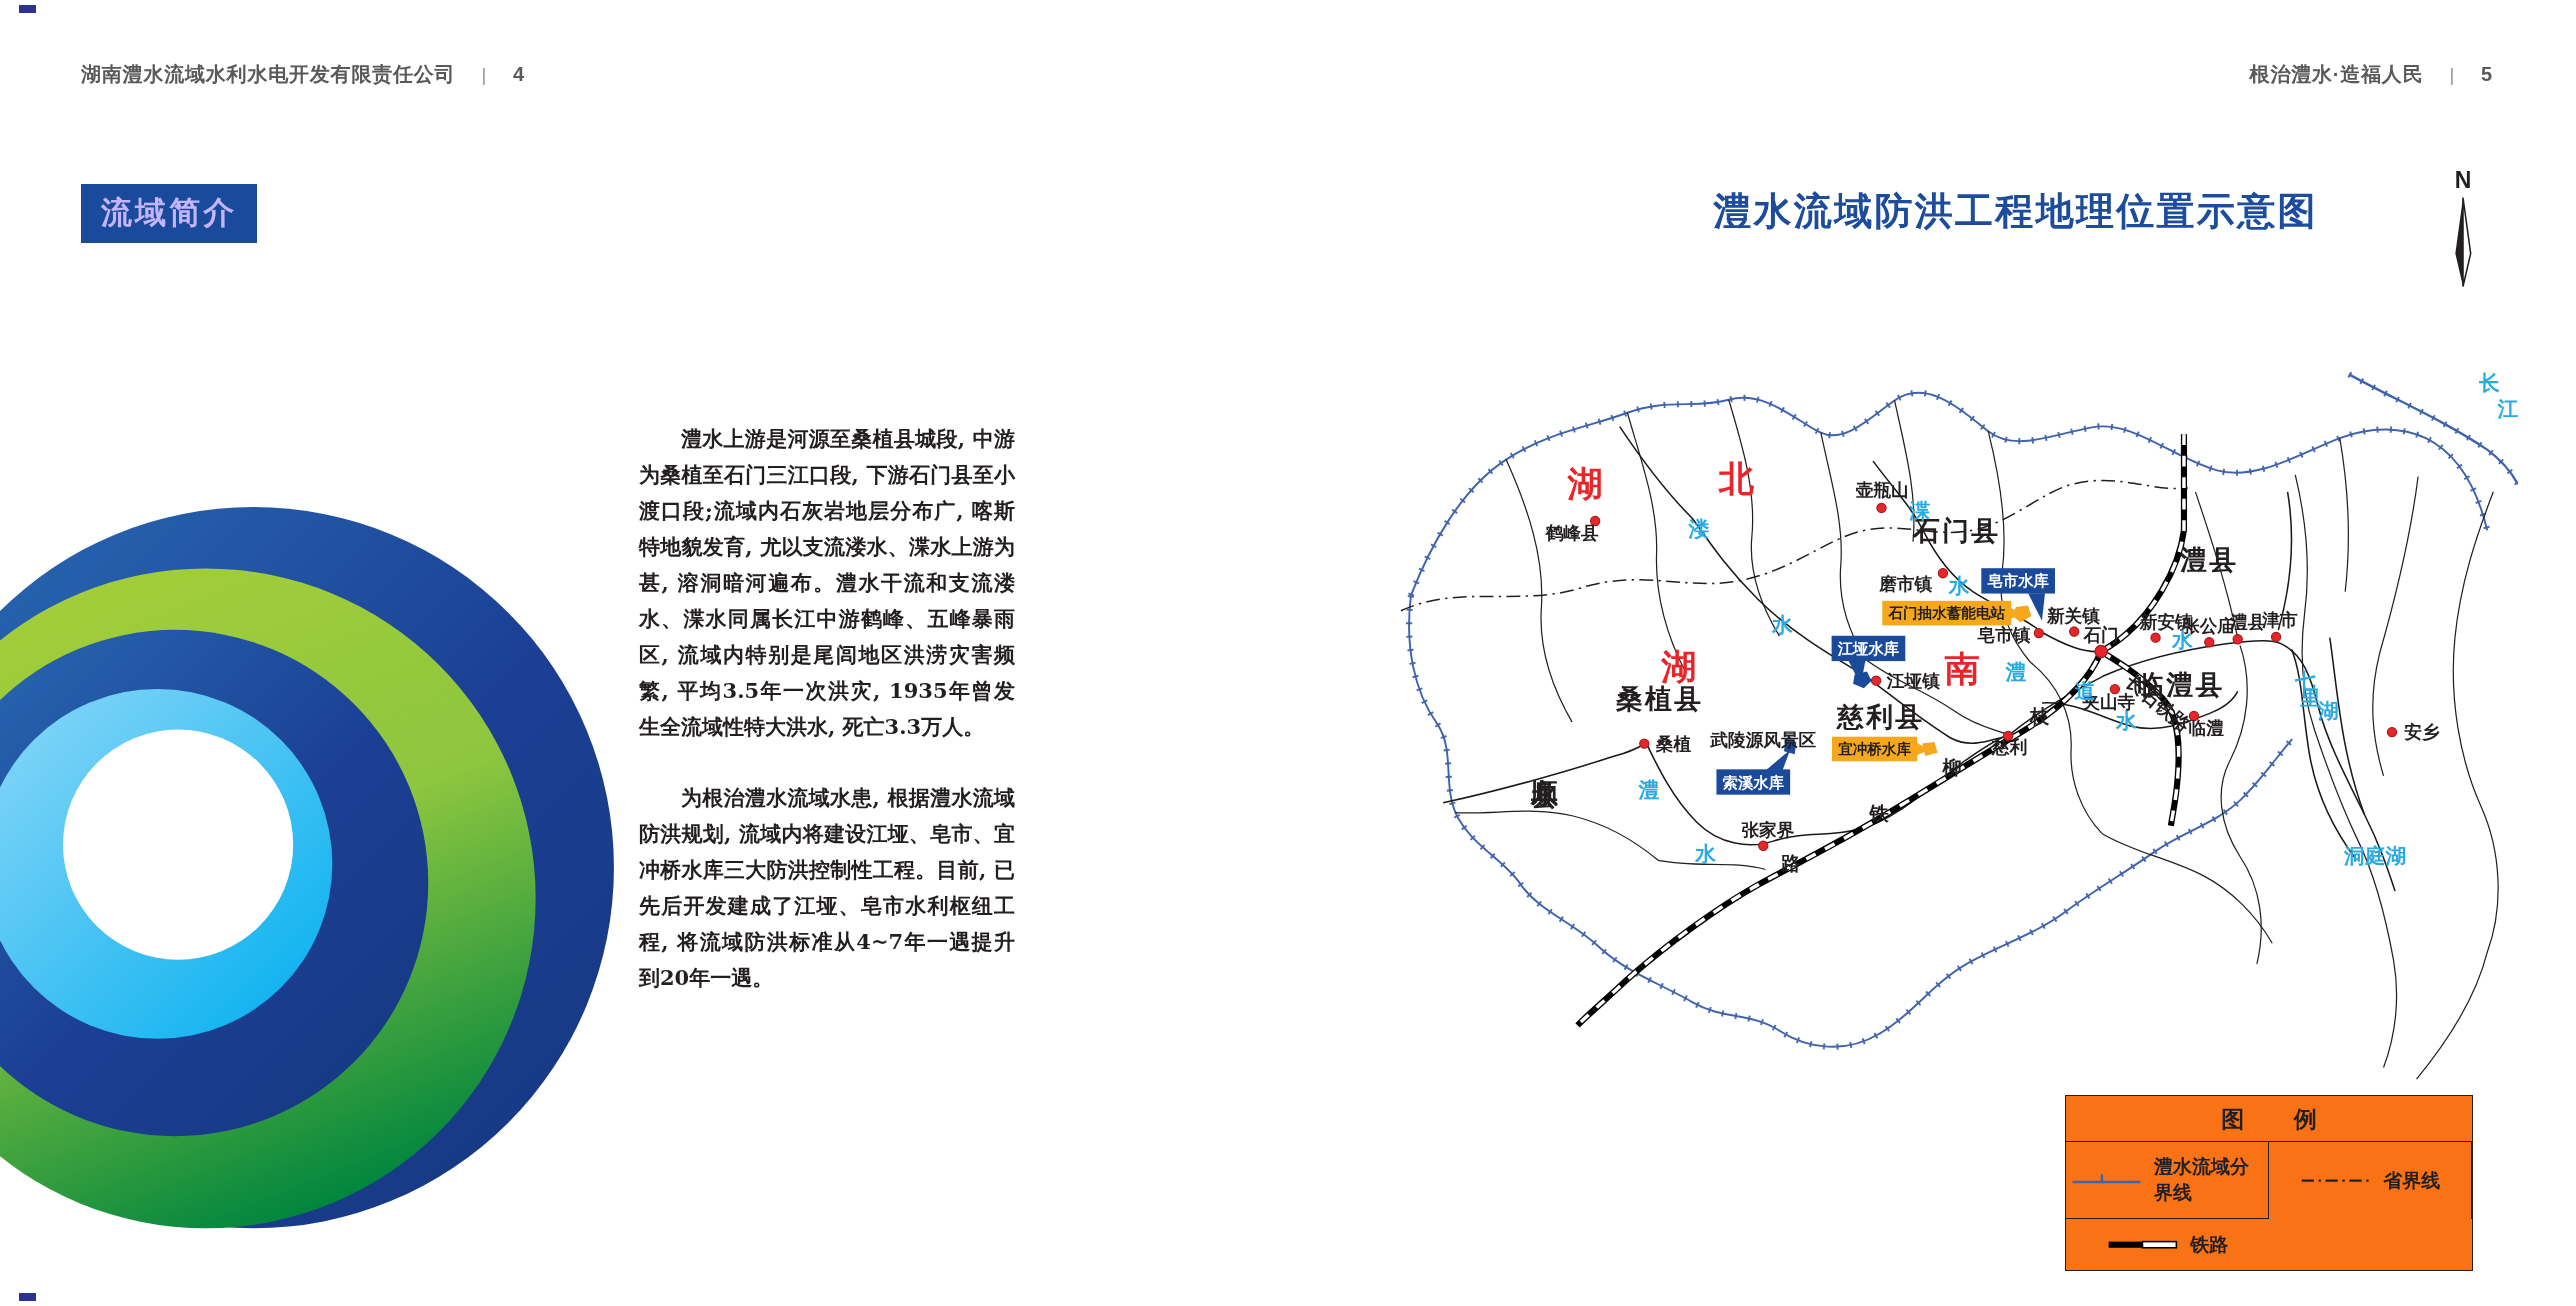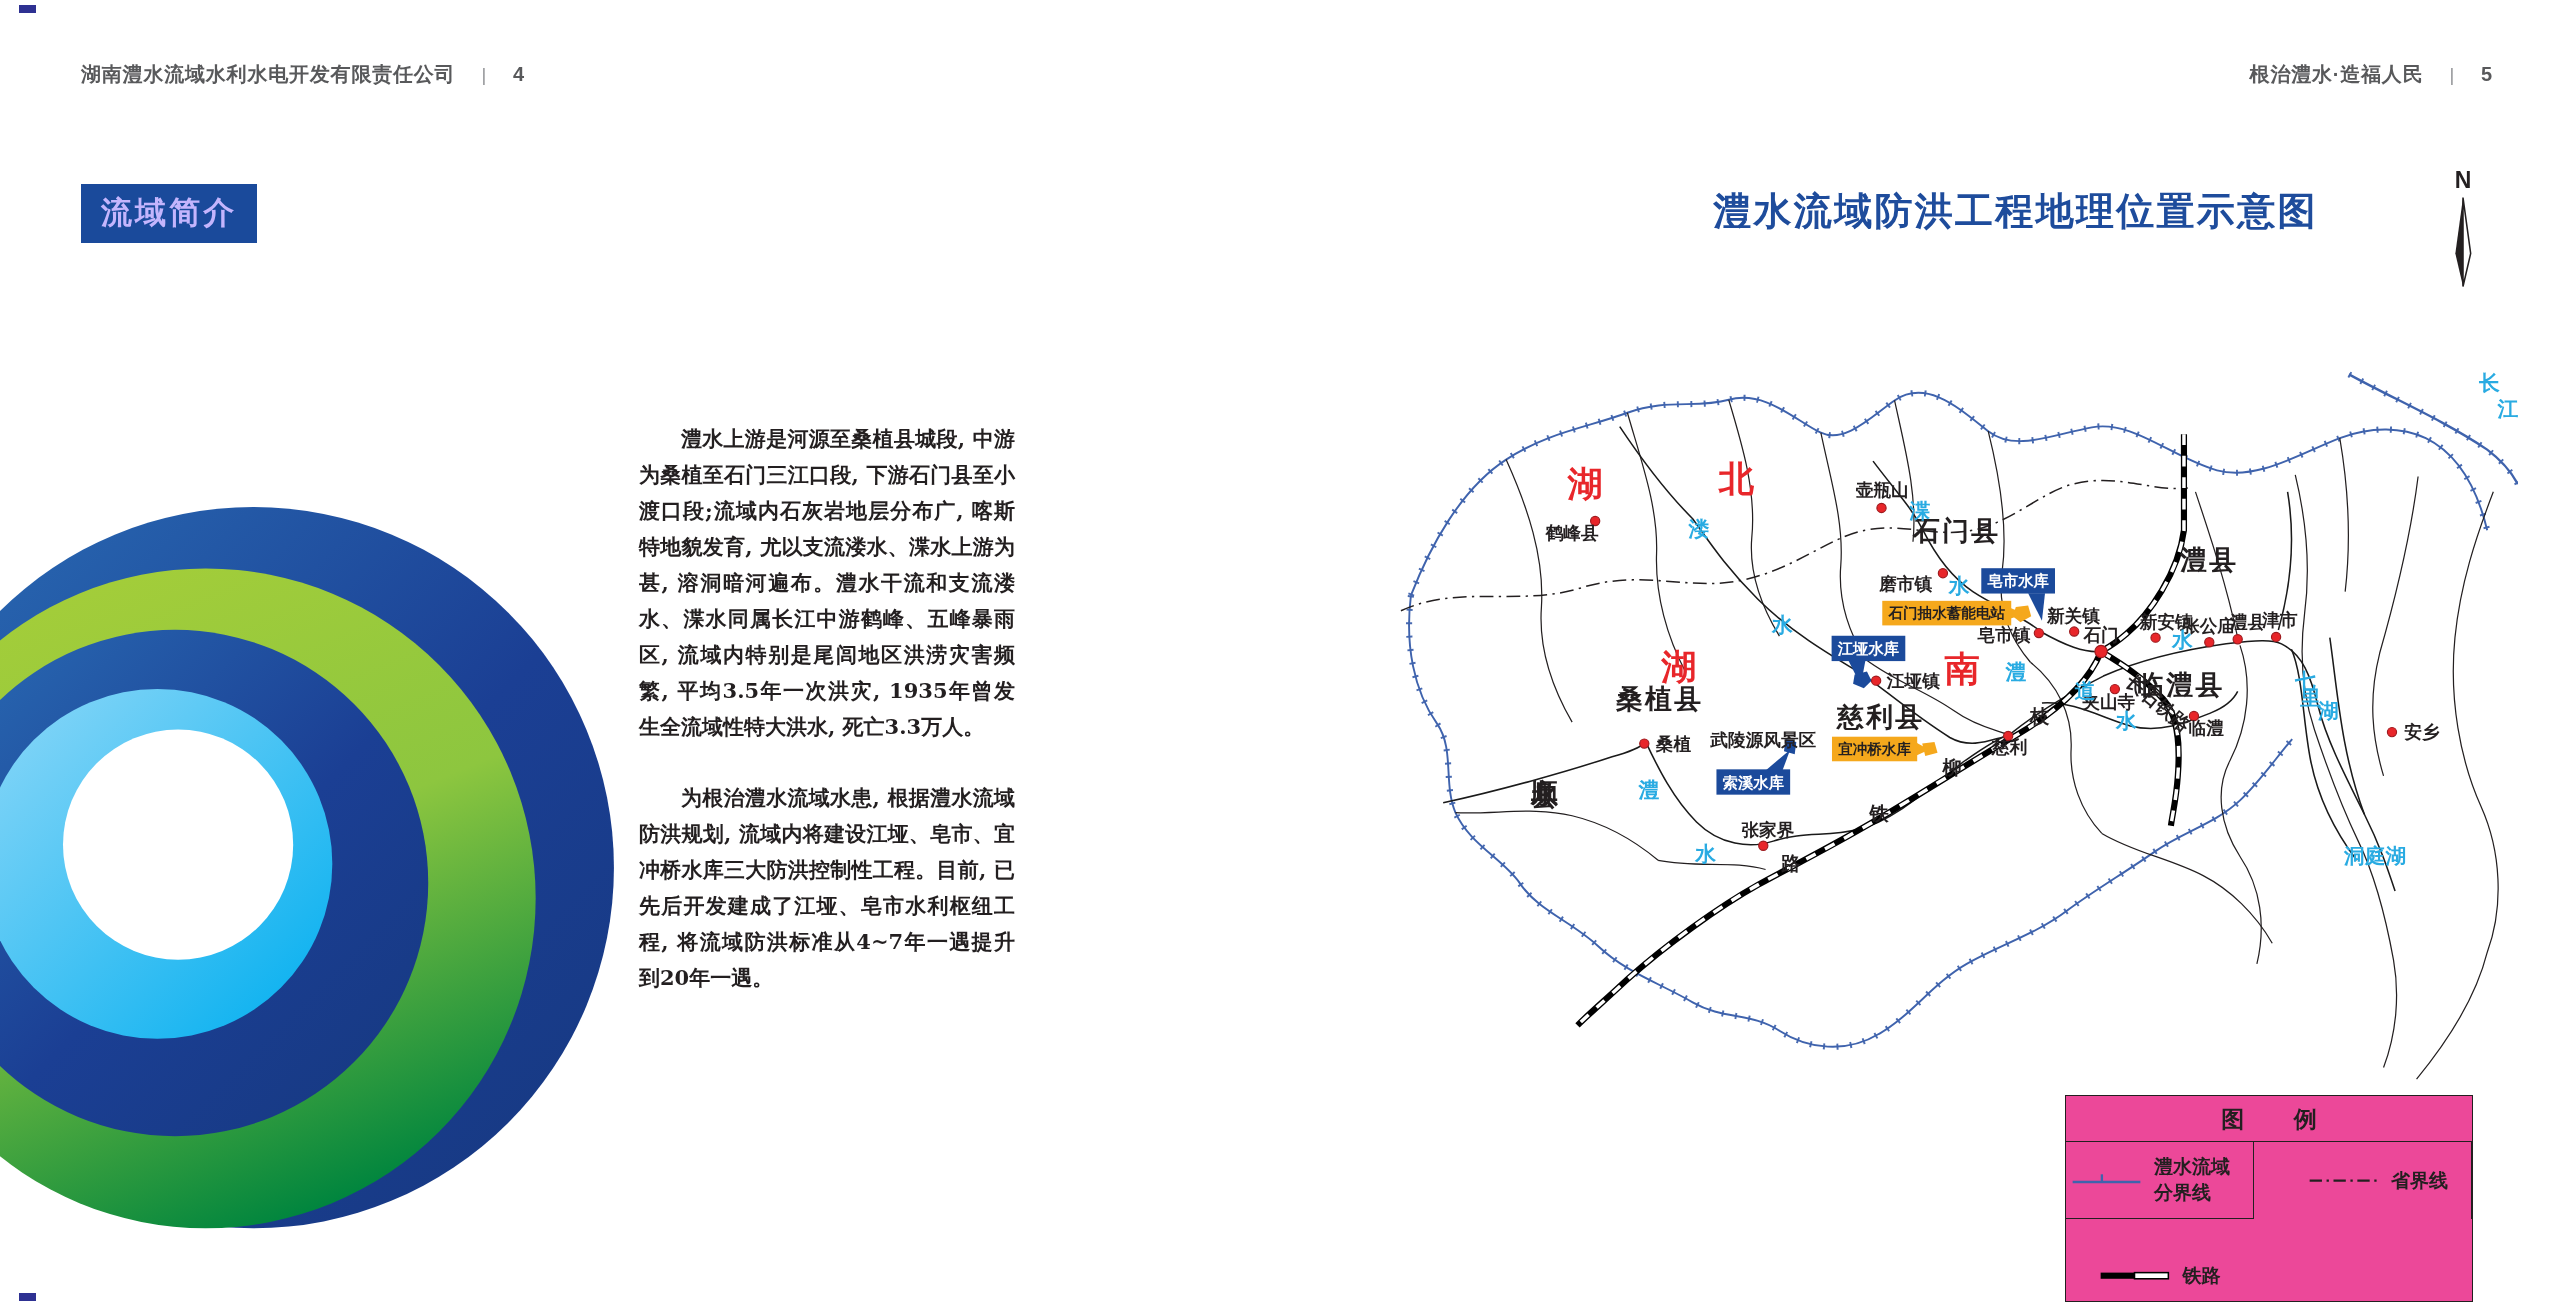--- a/index.html
+++ b/index.html
@@ -35,25 +35,25 @@
   #map-svg .town-dot{fill:#e8262a;stroke:#9e1b1f;stroke-width:1.5;}
   .thinline{fill:none;stroke:#231f20;stroke-width:1.6;}
   .riverline{fill:none;stroke:#1a1a1a;stroke-width:2;}
   .basinline{fill:none;stroke:#3f63ad;stroke-width:2.5;}
   .basinticks{fill:none;stroke:#3f63ad;stroke-width:8;stroke-dasharray:2.5 15;opacity:.95;}
   .provline{fill:none;stroke:#231f20;stroke-width:2;stroke-dasharray:18 7 3 7;}
   .railbase{fill:none;stroke:#000;stroke-width:8;}
   .raildash{fill:none;stroke:#fff;stroke-width:4.5;stroke-dasharray:14 14;}
   .yangtze{fill:none;stroke:#3f63ad;stroke-width:3;}
   
-  #legend{position:absolute;left:2065px;top:1095px;width:408px;background:#ec4899;
+  #legend{position:absolute;left:2065px;top:1095px;width:408px;background:#f97316;
           border:1.5px solid #231f20;box-sizing:border-box;}
   #legend .ltitle{border-bottom:1.5px solid #231f20;text-align:center;font-size:23px;
                   font-weight:800;letter-spacing:21.5px;padding:7.7px 0 6.1px;text-indent:21.5px;}
-  #legend .lgrid{display:grid;grid-template-columns:1fr 1fr;gap:31px;}
+  #legend .lgrid{display:grid;grid-template-columns:1fr 1fr;}
   #legend .lcell{display:flex;align-items:center;gap:12.3px;justify-content:center;
                  padding:12.3px 4.6px;font-size:19px;font-weight:800;box-sizing:border-box;}
   #legend .lcell.bb{border-bottom:1.5px solid #231f20;}
   #legend .lcell.br{border-right:1.5px solid #231f20;}
   .sym{flex:0 0 auto;}
 </style>
 </head>
 <body>
 
 <div class="corner-mark" style="left:19px;top:4.6px;"></div>

